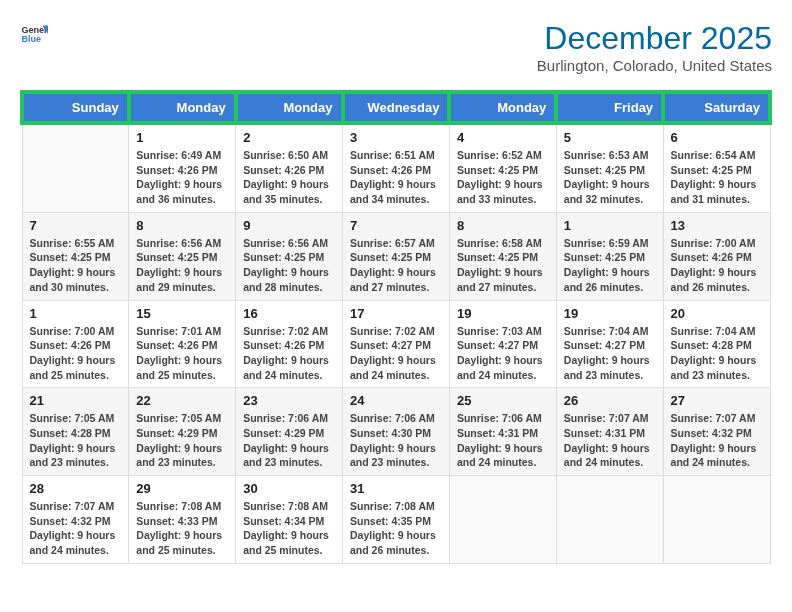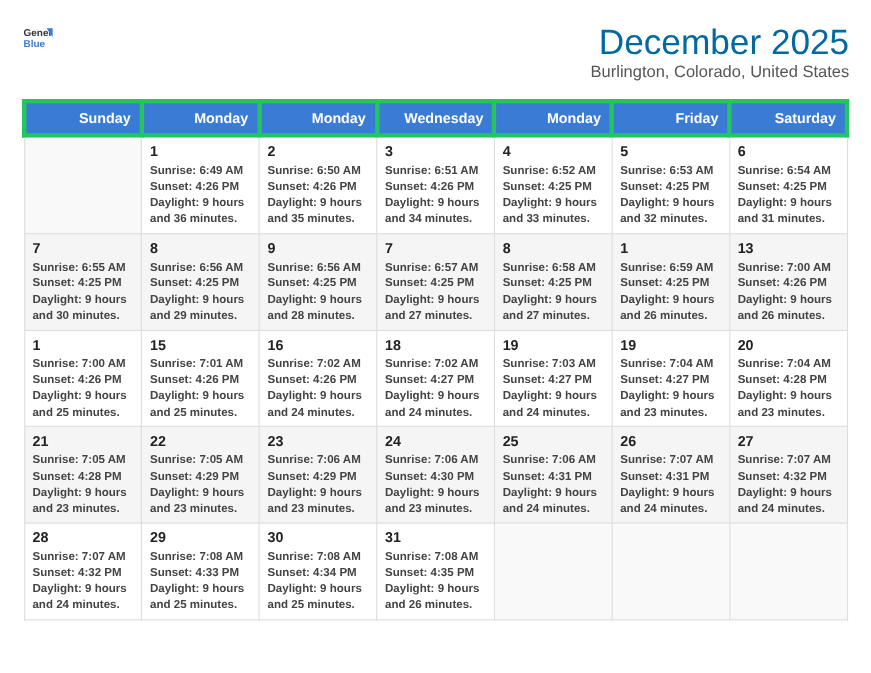--- a/index.html
+++ b/index.html
@@ -174,21 +174,21 @@
         </td>
         <td>
           <div class="day-number">15</div>
           <div class="day-info">Sunrise: 7:01 AM<br>Sunset: 4:26 PM<br>Daylight: 9 hours and 25 minutes.</div>
         </td>
         <td>
           <div class="day-number">16</div>
           <div class="day-info">Sunrise: 7:02 AM<br>Sunset: 4:26 PM<br>Daylight: 9 hours and 24 minutes.</div>
         </td>
         <td>
-          <div class="day-number">18</div>
+          <div class="day-number">17</div>
           <div class="day-info">Sunrise: 7:02 AM<br>Sunset: 4:27 PM<br>Daylight: 9 hours and 24 minutes.</div>
         </td>
         <td>
           <div class="day-number">19</div>
           <div class="day-info">Sunrise: 7:03 AM<br>Sunset: 4:27 PM<br>Daylight: 9 hours and 24 minutes.</div>
         </td>
         <td>
           <div class="day-number">19</div>
           <div class="day-info">Sunrise: 7:04 AM<br>Sunset: 4:27 PM<br>Daylight: 9 hours and 23 minutes.</div>
         </td>

